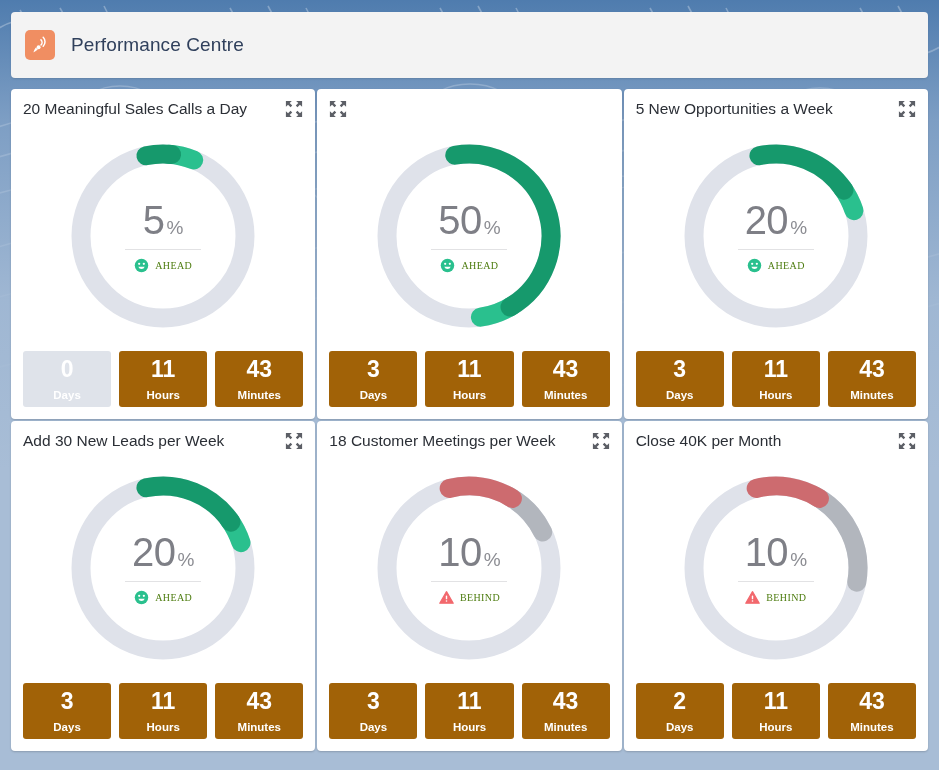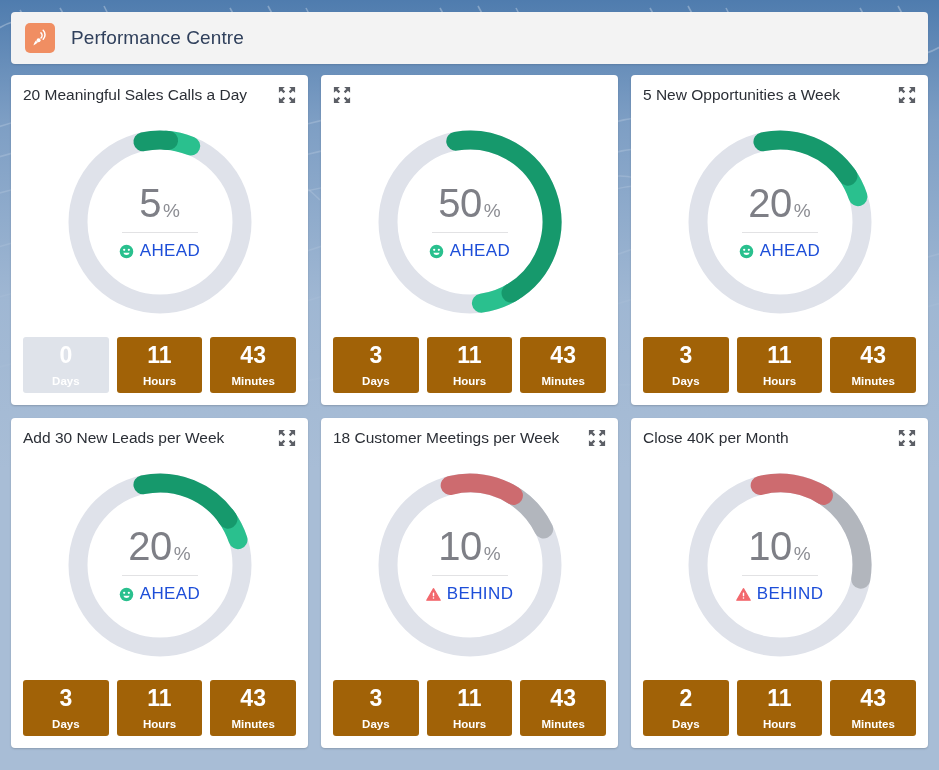--- a/index.html
+++ b/index.html
@@ -41,21 +41,21 @@
   #app {
     position: relative;
     z-index: 2;
     padding: 12px 11px 0 11px;
   }
 
   
   .topbar {
     background: #f3f3f3;
     border-radius: 4px;
-    height: 52px;
+    height: 66px;
     display: flex;
     align-items: center;
     padding: 0 14px;
     box-shadow: 0 1px 2px rgba(0,0,0,0.12);
   }
   .brand-icon {
     width: 30px; height: 30px;
     border-radius: 5px;
     background: #f08e62;
     display: flex;
@@ -68,21 +68,21 @@
     font-size: 19px;
     color: #30405c;
     font-weight: 400;
     letter-spacing: 0.1px;
   }
 
   
   .grid {
     display: grid;
     grid-template-columns: repeat(3, 1fr);
-    gap: 13px;
+    gap: 2px;
     margin-top: 11px;
   }
 
   .card {
     background: #ffffff;
     border-radius: 4px;
     box-shadow: 0 1px 2px rgba(0,0,0,0.18);
     padding: 10px 12px 12px 12px;
     height: 330px;
     display: flex;
@@ -156,23 +156,24 @@
     height: 1px;
     background: #e2e2e4;
     margin: 9px 0 8px 0;
   }
   .status-row {
     display: flex;
     align-items: center;
     gap: 6px;
   }
   .status-text {
-    font-size: 17px;
-    color: #1d4ed8;
+    font-size: 10px;
+    color: #4d7c0f;
     letter-spacing: 0.4px;
+    font-family: Liberation Serif, serif;
   }
 
   
   .timers {
     display: grid;
     grid-template-columns: repeat(3, 1fr);
     gap: 8px;
     flex: 0 0 auto;
     margin-top: 4px;
   }

